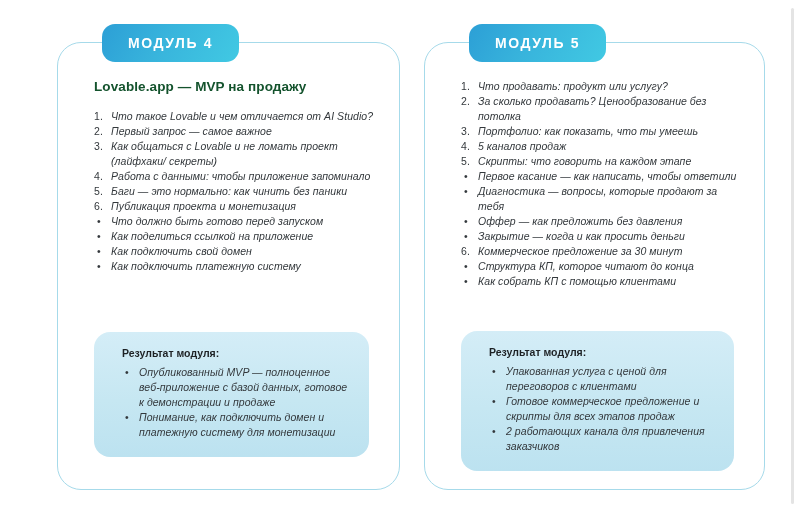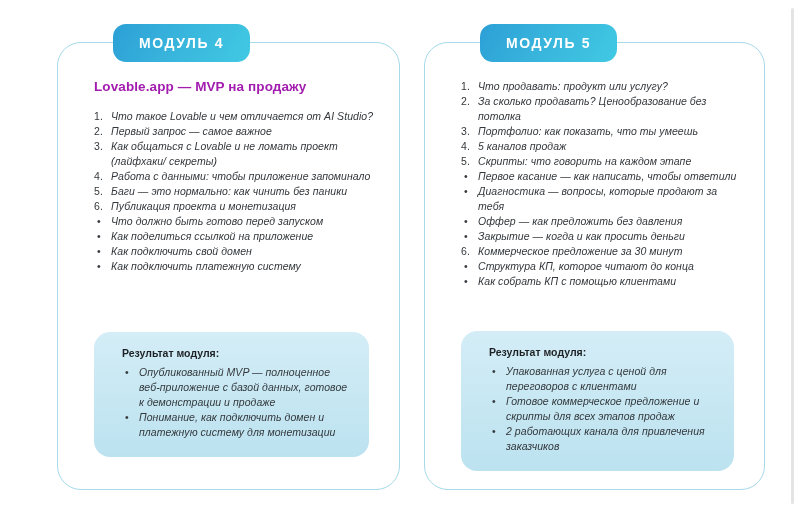--- a/index.html
+++ b/index.html
@@ -10,29 +10,29 @@
   }
   .card{
     position:absolute;top:42px;height:448px;width:343px;
     background:#ffffff;border:1px solid #a6daea;border-radius:24px;
     display:flex;flex-direction:column;
     padding:36px 20px 32px 36px;
   }
   .card.left{left:57px;}
   .card.right{left:424px;width:341px;gap:42px;}
   .badge{
-    position:absolute;top:-19px;left:55px;height:38px;
+    position:absolute;top:-19px;left:44px;height:38px;
     display:inline-flex;align-items:center;justify-content:center;
     padding:0 26px;border-radius:13px;
     background:linear-gradient(120deg,#2c9fd6 0%,#38b4dc 45%,#41c9e3 100%);
     color:#ffffff;font-weight:700;font-size:14px;letter-spacing:1.6px;
     white-space:nowrap;
   }
   .card-title{
-    font-size:13.5px;font-weight:700;color:#a21caf;
+    font-size:13.5px;font-weight:700;color:#14532d;
     margin:0 0 15px 0;white-space:nowrap;letter-spacing:.1px;
   }
   .module-list{display:flex;flex-direction:column;}
   .li{
     display:flex;align-items:flex-start;
     font-size:10.5px;line-height:15px;color:#33383c;letter-spacing:.05px;
   }
   .li .marker{flex:0 0 17px;white-space:pre;}
   .li .marker.bullet{padding-left:3px;}
   .li .txt{flex:1 1 auto;min-width:0;font-style:italic;}

